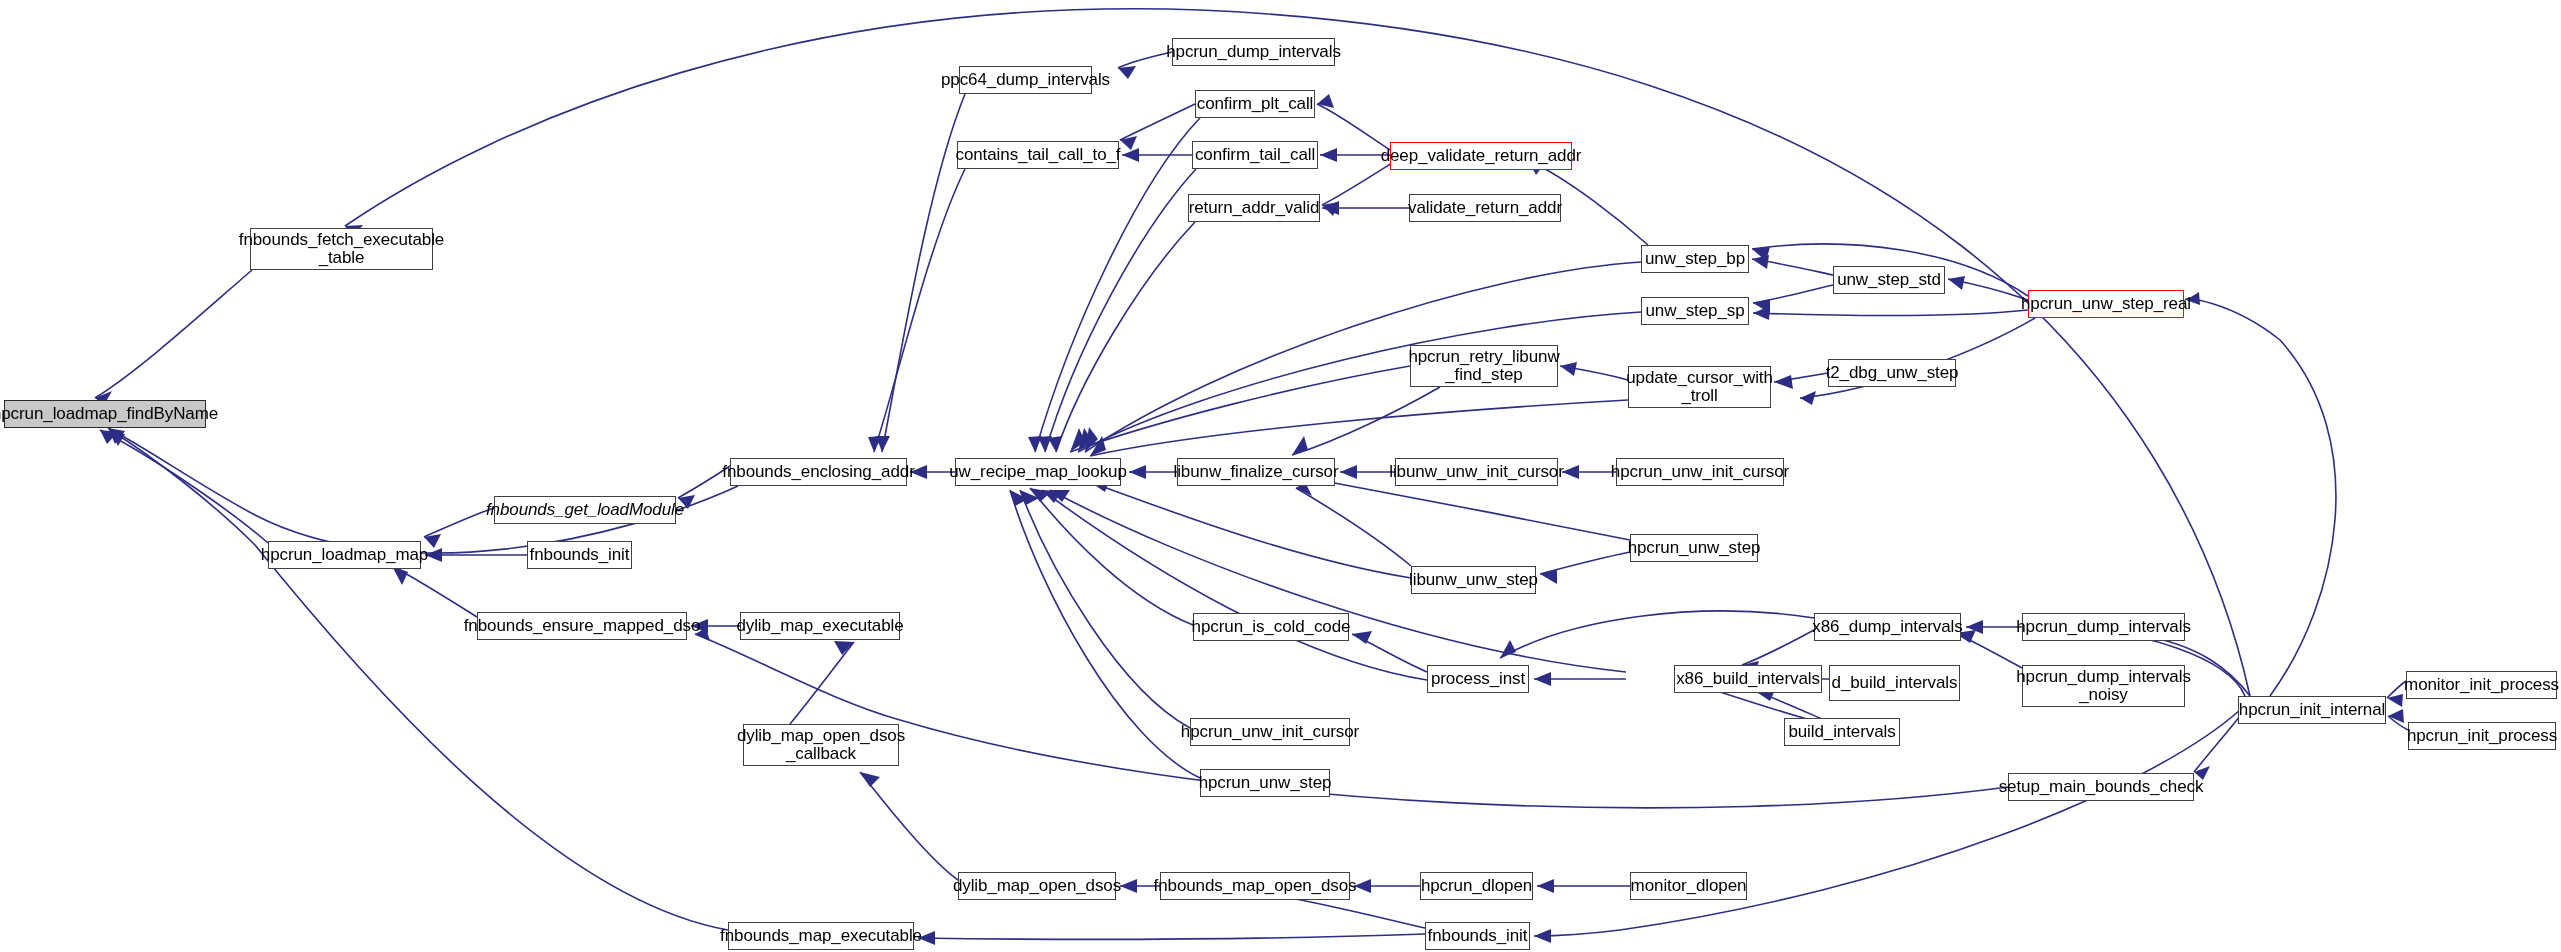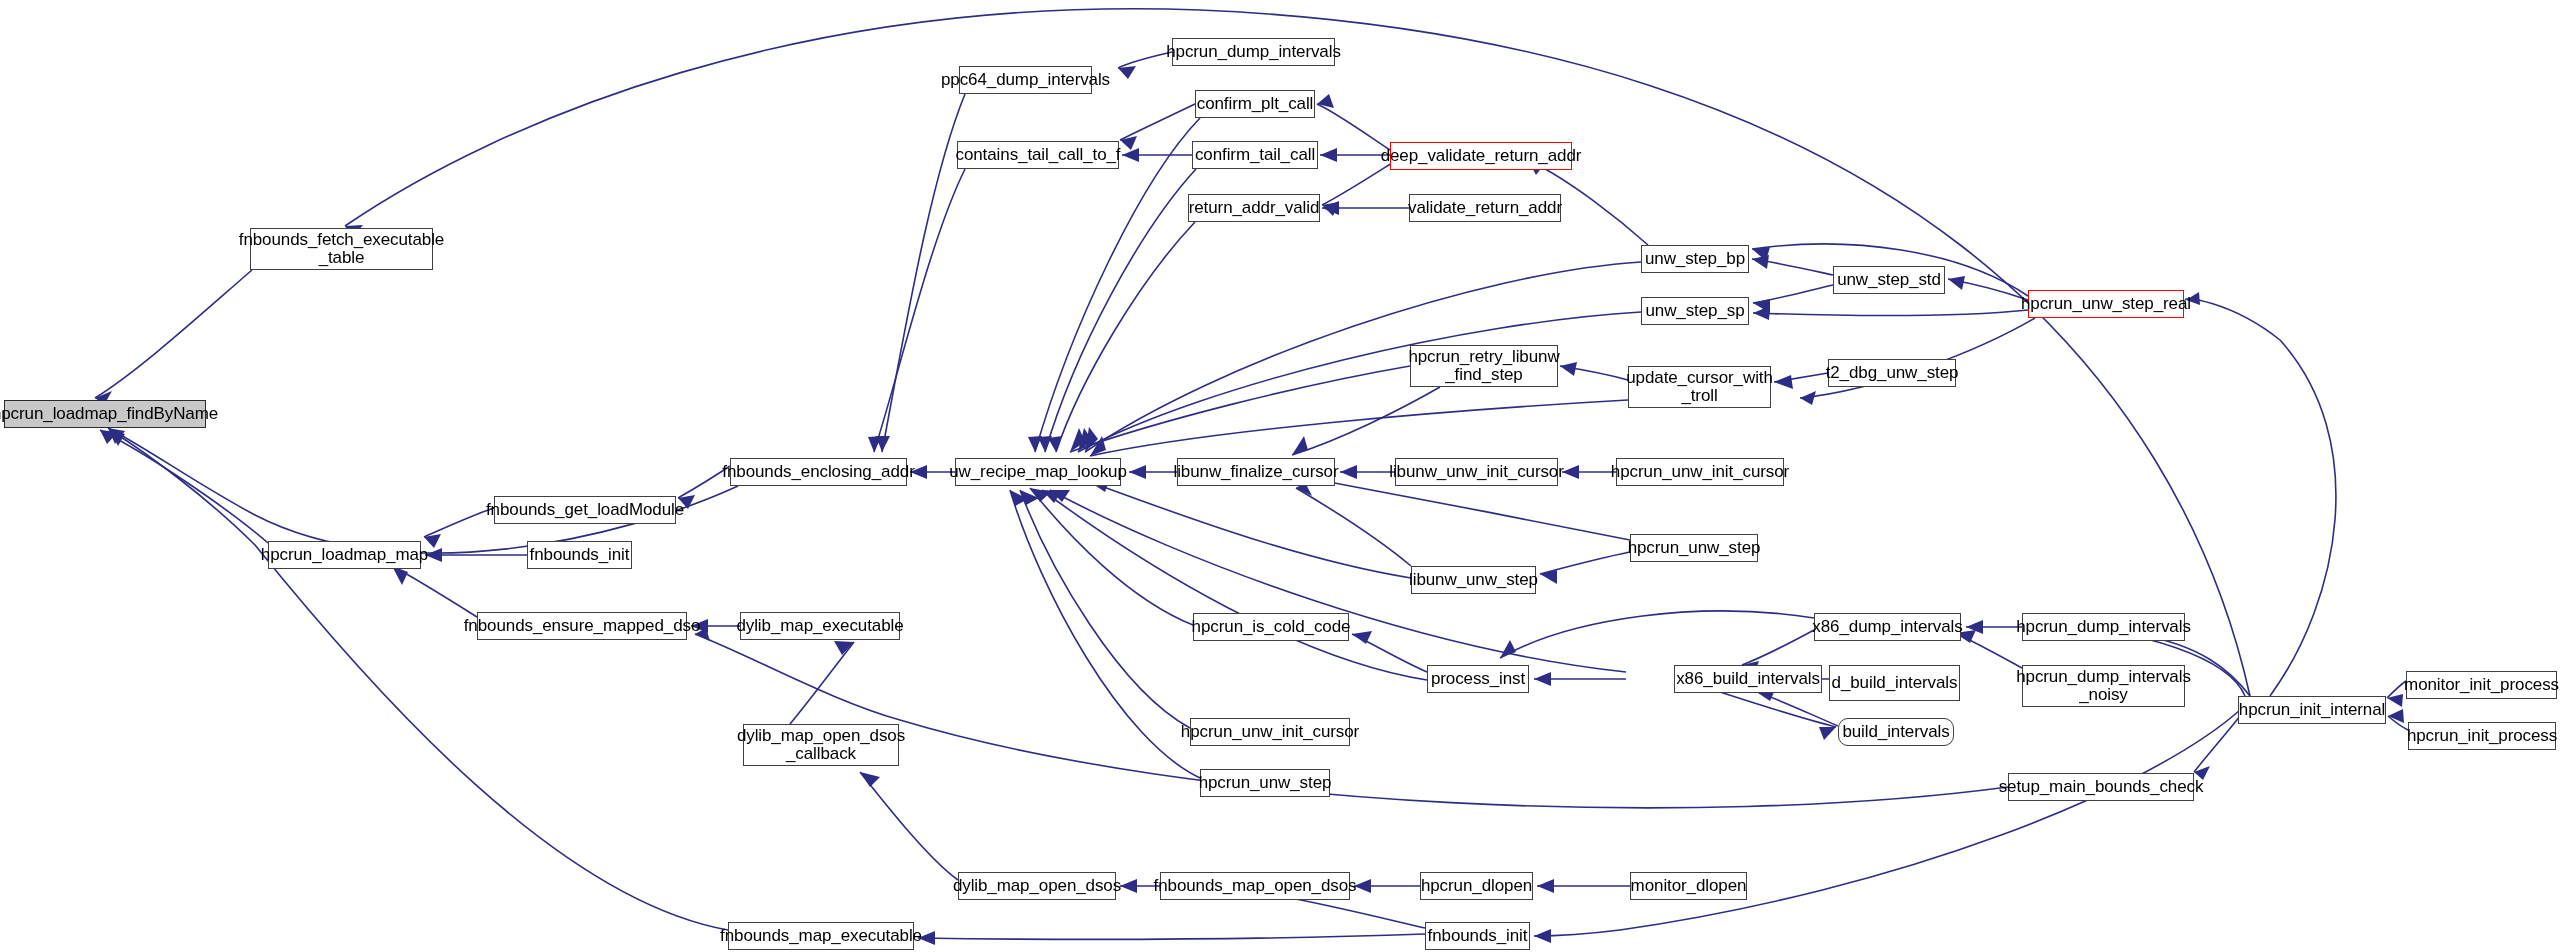--- a/index.html
+++ b/index.html
@@ -205,21 +205,21 @@
       <path class="edge-path" d="M 728,930 C 560,900 380,700 255,545 C 210,500 150,455 110,430" stroke="#2d2d86"></path>
       <path class="edge-head" d="M 110,430 L 125,434 L 118,446 Z" fill="#2d2d86"></path>
       <path class="edge-path" d="M 2240,710 C 2150,790 1900,890 1620,930 C 1580,935 1548,936 1534,936" stroke="#2d2d86"></path>
       <path class="edge-head" d="M 1534,936 L 1551,929 L 1551,943 Z" fill="#2d2d86"></path>
     </svg>
   <div id="nodes-layer">
       <div class="node-box root" style="left: 4px; top: 400px; width: 202px; height: 28px;">hpcrun_loadmap_findByName</div>
       <div class="node-box" style="left: 250px; top: 228px; width: 183px; height: 42px;">fnbounds_fetch_executable
 _table</div>
       <div class="node-box" style="left: 268px; top: 541px; width: 153px; height: 28px;">hpcrun_loadmap_map</div>
-      <div class="node-box" style="left: 494px; top: 496px; width: 182px; height: 28px;">fnbounds_get_loadModule</div>
+      <div class="node-box" style="left: 494px; top: 496px; width: 182px; height: 28px; font-style: italic;">fnbounds_get_loadModule</div>
       <div class="node-box" style="left: 527px; top: 541px; width: 105px; height: 28px;">fnbounds_init</div>
       <div class="node-box" style="left: 477px; top: 612px; width: 210px; height: 28px;">fnbounds_ensure_mapped_dso</div>
       <div class="node-box" style="left: 740px; top: 612px; width: 160px; height: 28px;">dylib_map_executable</div>
       <div class="node-box" style="left: 743px; top: 724px; width: 156px; height: 42px;">dylib_map_open_dsos
 _callback</div>
       <div class="node-box" style="left: 730px; top: 458px; width: 177px; height: 28px;">fnbounds_enclosing_addr</div>
       <div class="node-box" style="left: 955px; top: 458px; width: 166px; height: 28px;">uw_recipe_map_lookup</div>
       <div class="node-box" style="left: 959px; top: 66px; width: 133px; height: 28px;">ppc64_dump_intervals</div>
       <div class="node-box" style="left: 1172px; top: 38px; width: 163px; height: 28px;">hpcrun_dump_intervals</div>
       <div class="node-box" style="left: 957px; top: 141px; width: 162px; height: 28px;">contains_tail_call_to_f</div>
@@ -240,21 +240,21 @@
       <div class="node-box" style="left: 1177px; top: 458px; width: 158px; height: 28px;">libunw_finalize_cursor</div>
       <div class="node-box" style="left: 1395px; top: 458px; width: 163px; height: 28px;">libunw_unw_init_cursor</div>
       <div class="node-box" style="left: 1616px; top: 458px; width: 168px; height: 28px;">hpcrun_unw_init_cursor</div>
       <div class="node-box" style="left: 1630px; top: 534px; width: 128px; height: 28px;">hpcrun_unw_step</div>
       <div class="node-box" style="left: 1411px; top: 566px; width: 125px; height: 28px;">libunw_unw_step</div>
       <div class="node-box" style="left: 1193px; top: 613px; width: 156px; height: 28px;">hpcrun_is_cold_code</div>
       <div class="node-box" style="left: 1427px; top: 665px; width: 102px; height: 28px;">process_inst</div>
       <div class="node-box" style="left: 1626px; top: 665px; width: 148px; height: 28px; margin-left: 48px;">x86_build_intervals</div>
       <div class="node-box" style="left: 1814px; top: 613px; width: 147px; height: 28px;">x86_dump_intervals</div>
       <div class="node-box" style="left: 1829px; top: 665px; width: 131px; height: 36px;">d_build_intervals</div>
-      <div class="node-box" style="left: 1838px; top: 718px; width: 116px; height: 28px; border-radius: 10px;">build_intervals</div>
+      <div class="node-box" style="left: 1784px; top: 718px; width: 116px; height: 28px;">build_intervals</div>
       <div class="node-box" style="left: 2022px; top: 613px; width: 163px; height: 28px;">hpcrun_dump_intervals</div>
       <div class="node-box" style="left: 2022px; top: 665px; width: 163px; height: 42px;">hpcrun_dump_intervals
 _noisy</div>
       <div class="node-box" style="left: 1190px; top: 718px; width: 160px; height: 28px;">hpcrun_unw_init_cursor</div>
       <div class="node-box" style="left: 1200px; top: 769px; width: 130px; height: 28px;">hpcrun_unw_step</div>
       <div class="node-box" style="left: 2008px; top: 773px; width: 186px; height: 28px;">setup_main_bounds_check</div>
       <div class="node-box" style="left: 2238px; top: 696px; width: 148px; height: 28px;">hpcrun_init_internal</div>
       <div class="node-box" style="left: 2406px; top: 671px; width: 151px; height: 28px;">monitor_init_process</div>
       <div class="node-box" style="left: 2408px; top: 722px; width: 148px; height: 28px;">hpcrun_init_process</div>
       <div class="node-box" style="left: 958px; top: 872px; width: 158px; height: 28px;">dylib_map_open_dsos</div>

